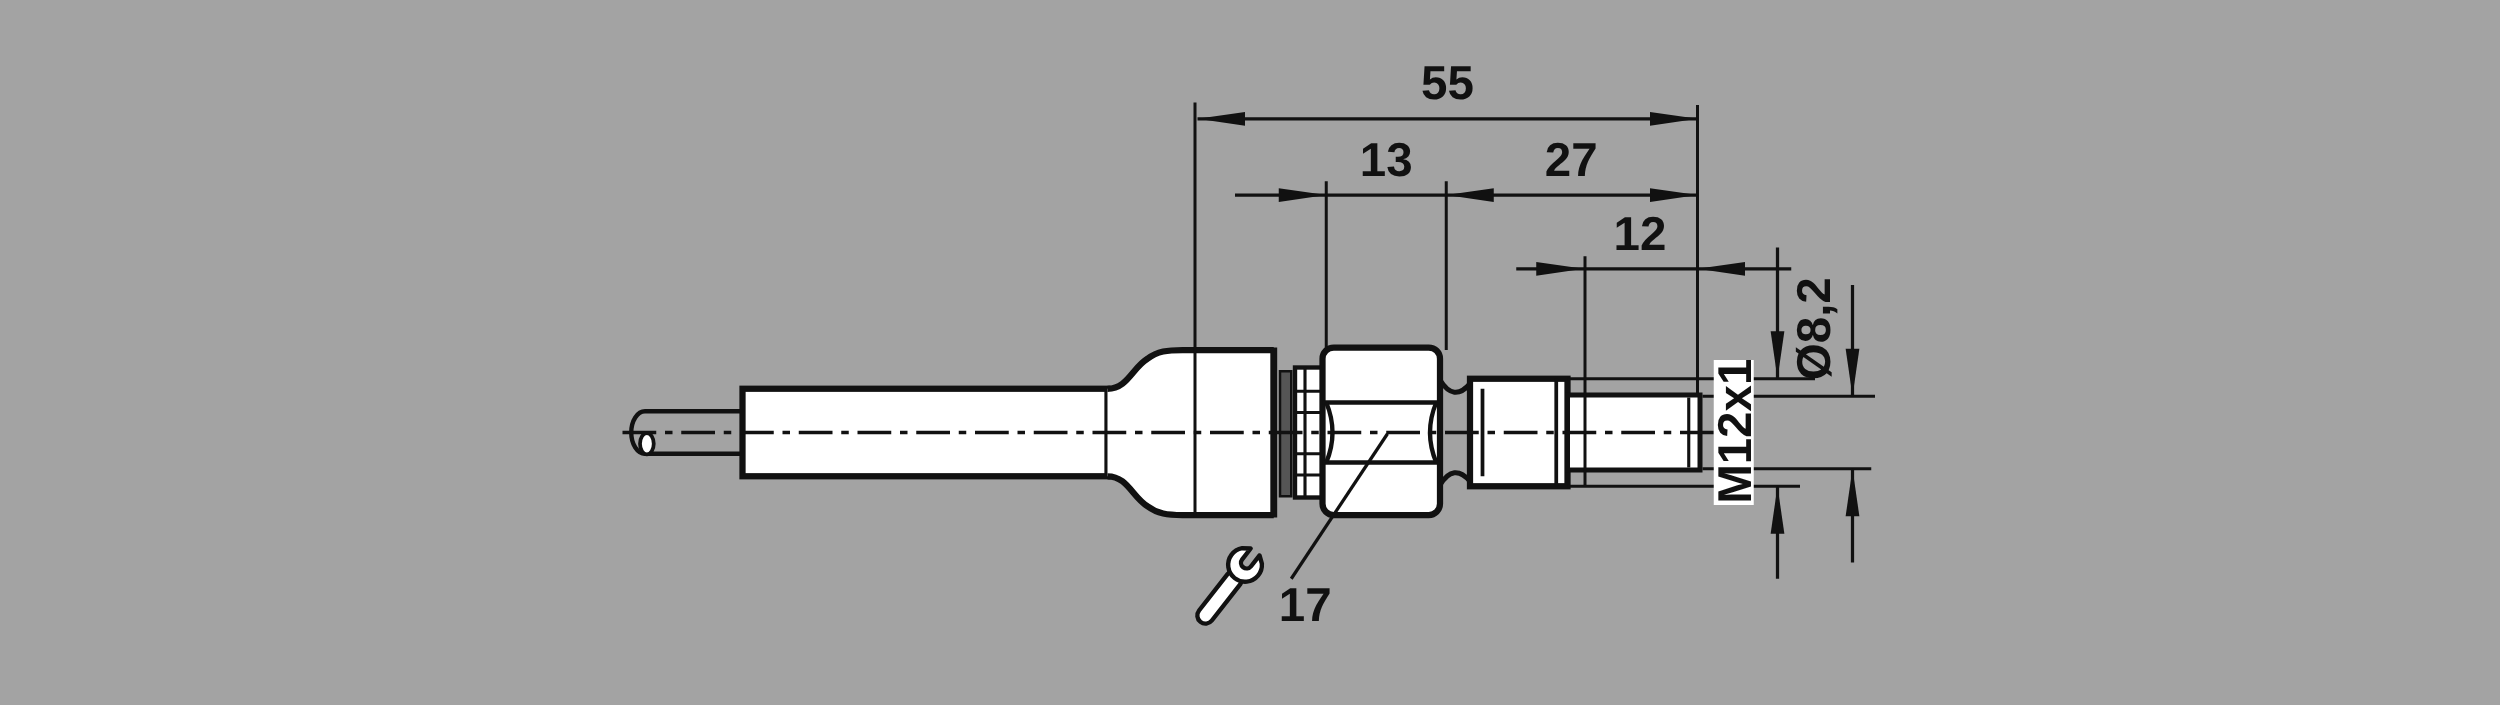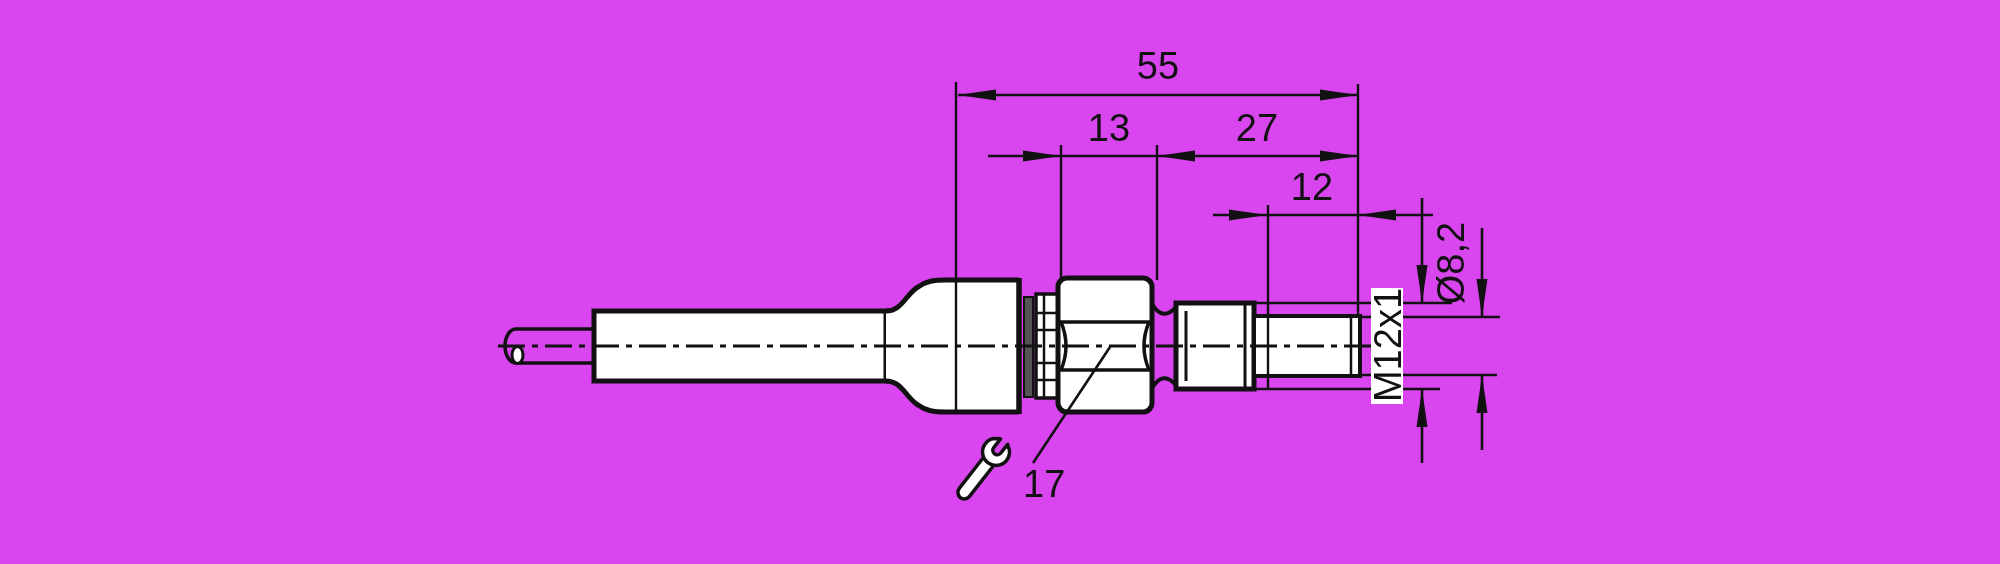--- a/index.html
+++ b/index.html
@@ -1,16 +1,16 @@
 <!DOCTYPE html>
 <html><head>
 <meta charset="utf-8">
 <style>
   html,body{margin:0;padding:0;background:#ffffff;}
-  .stage{position:relative;width:2000px;height:564px;background:#d946ef;overflow:hidden;}
+  .stage{position:relative;width:2000px;height:564px;background:#a3a3a3;overflow:hidden;font-weight:bold;}
   svg{position:absolute;left:0;top:0;}
   text{font-family:"Liberation Sans","DejaVu Sans",sans-serif;fill:#111;}
   .dim-text{font-size:38px;}
 </style>
 </head>
 <body>
 
 <div class="stage">
 <svg width="2000" height="564" viewBox="0 0 2000 564">
 

